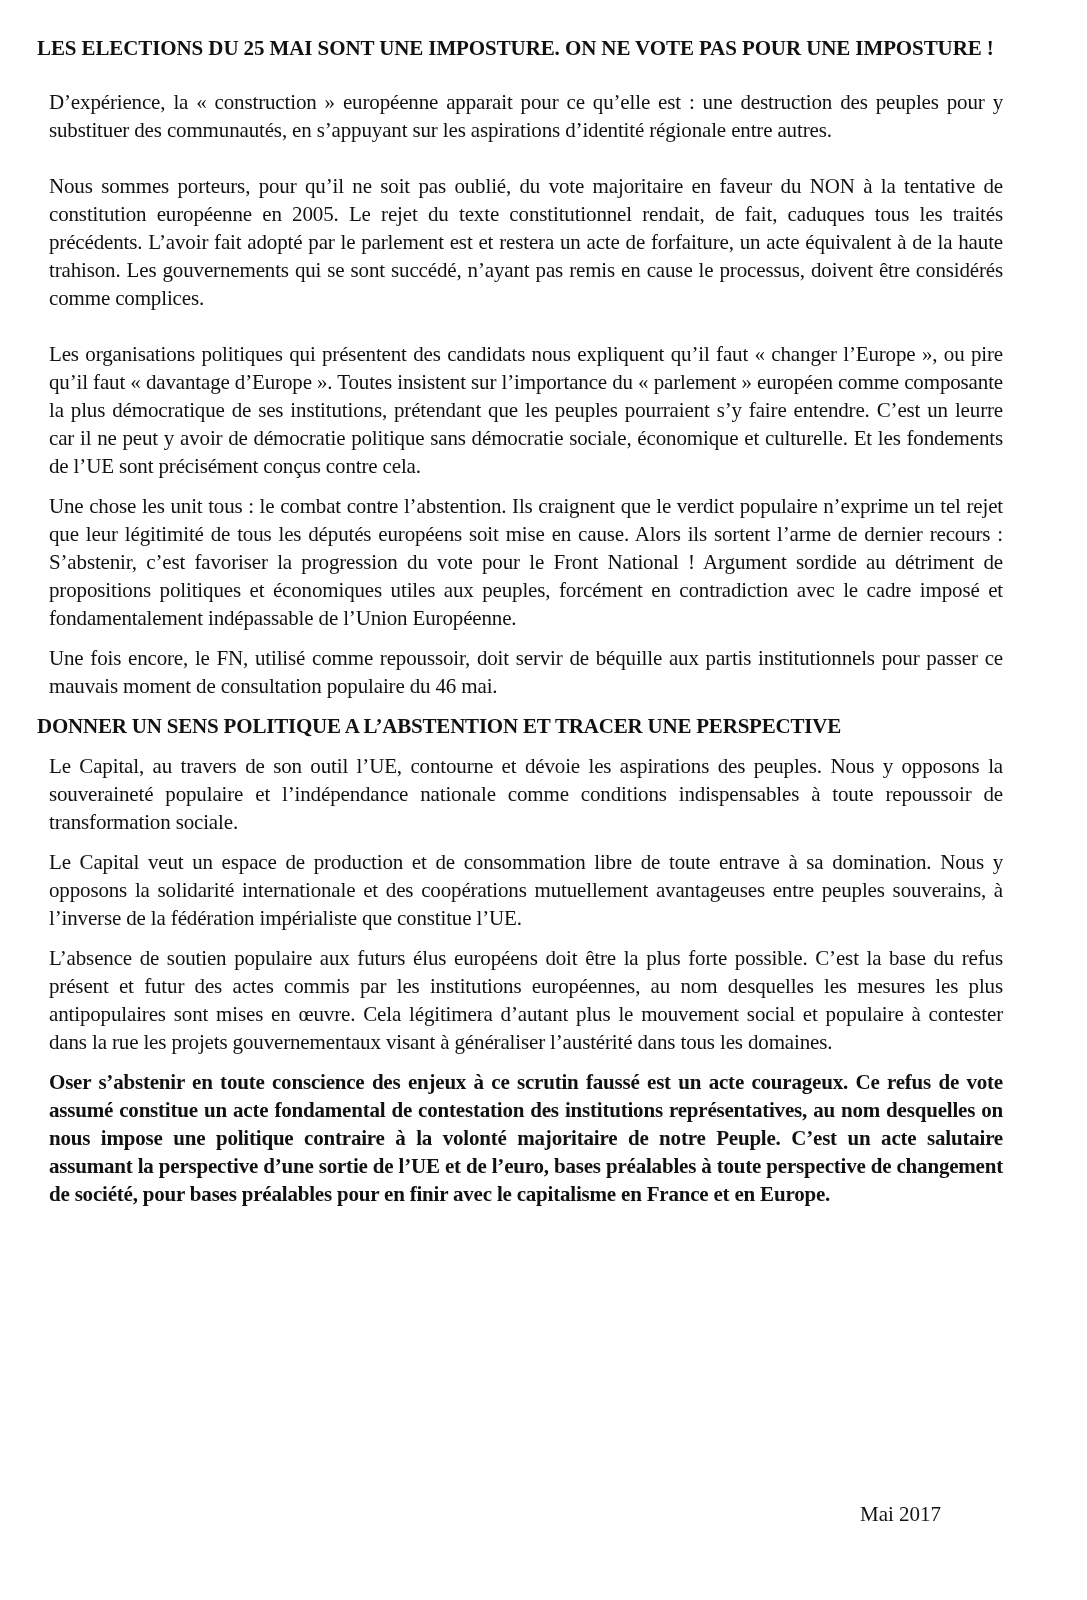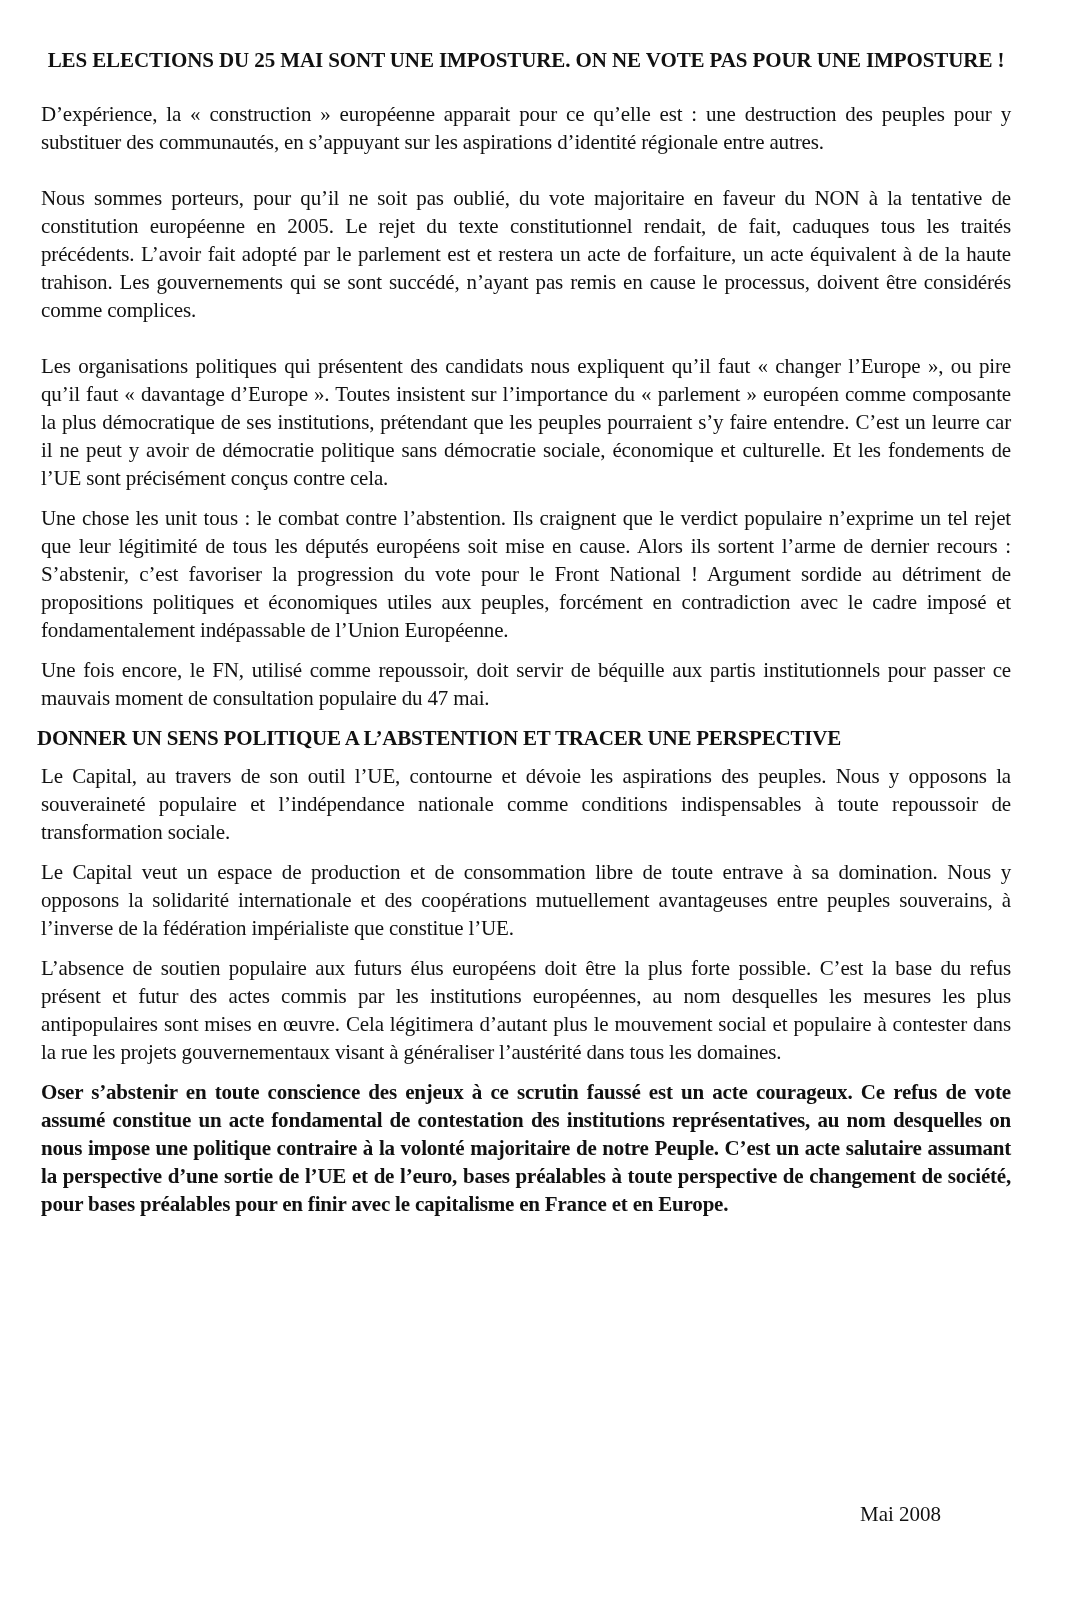--- a/index.html
+++ b/index.html
@@ -18,26 +18,26 @@
     .page {
       position: absolute;
       left: 37px;
       top: 34px;
       width: 978px;
     }
     .title {
       font-weight: bold;
       font-size: 21px;
       line-height: 28px;
-      margin: 12px 0 26px 0;
-      text-align: center;
+      margin: 0 0 26px 0;
+      text-align: left;
       letter-spacing: -0.1px;
     }
     p {
-      margin: 4px;
+      margin: 12px;
       font-size: 21px;
       line-height: 28px;
       text-align: justify;
       text-align-last: left;
       letter-spacing: -0.15px;
     }
     .gap-lg { margin-bottom: 28px; }
     .gap-sm { margin-bottom: 12px; }
     .section-heading {
       font-weight: bold;
@@ -66,27 +66,27 @@
   <h1 class="title">LES ELECTIONS DU 25 MAI SONT UNE IMPOSTURE. ON NE VOTE PAS POUR UNE IMPOSTURE !</h1>
 
   <p class="gap-lg">D’expérience, la « construction » européenne apparait pour ce qu’elle est : une destruction des peuples pour y substituer des communautés, en s’appuyant sur les aspirations d’identité régionale entre autres.</p>
 
   <p class="gap-lg">Nous sommes porteurs, pour qu’il ne soit pas oublié, du vote majoritaire en faveur du NON à la tentative de constitution européenne en 2005. Le rejet du texte constitutionnel  rendait, de fait, caduques tous les traités précédents. L’avoir fait adopté par le parlement est et restera un acte de forfaiture, un acte équivalent à de la haute trahison. Les gouvernements qui se sont succédé, n’ayant pas remis en cause le processus, doivent être considérés comme complices.</p>
 
   <p class="gap-sm">Les organisations politiques qui présentent des candidats nous expliquent qu’il faut « changer l’Europe », ou pire qu’il faut « davantage d’Europe ». Toutes insistent sur l’importance du « parlement » européen comme composante la plus démocratique de ses institutions, prétendant que les peuples pourraient s’y faire entendre. C’est un leurre car il ne peut y avoir de démocratie politique sans démocratie sociale, économique et culturelle. Et les fondements de l’UE sont précisément conçus contre cela.</p>
 
   <p class="gap-sm"><span>Une chose les unit tous : </span><strong>le combat contre l’abstention</strong><span>. Ils craignent que le verdict populaire n’exprime un tel rejet que leur légitimité de tous les députés européens soit mise en cause. Alors ils sortent l’arme de dernier recours : S’abstenir, c’est favoriser la progression du vote pour le Front National ! Argument sordide au détriment de propositions politiques et économiques utiles aux peuples, forcément en contradiction avec le cadre imposé et fondamentalement indépassable de l’Union Européenne.</span></p>
 
-  <p class="gap-sm">Une fois encore, le FN, utilisé comme repoussoir, doit servir de béquille aux partis institutionnels pour passer ce mauvais moment de consultation populaire du 47 mai.</p>
+  <p class="gap-sm">Une fois encore, le FN, utilisé comme repoussoir, doit servir de béquille aux partis institutionnels pour passer ce mauvais moment de consultation populaire du 46 mai.</p>
 
   <h2 class="section-heading">DONNER UN SENS POLITIQUE A L’ABSTENTION ET TRACER UNE PERSPECTIVE</h2>
 
   <p class="gap-sm">Le Capital, au travers de son outil l’UE, contourne et dévoie les aspirations des peuples. Nous y opposons la souveraineté populaire et l’indépendance nationale comme conditions indispensables à toute repoussoir de transformation sociale.</p>
 
 
   <p class="gap-sm">Le Capital veut un espace de production et de consommation libre de toute entrave à sa domination. Nous y opposons la solidarité internationale et des coopérations mutuellement avantageuses entre peuples souverains, à l’inverse de la fédération impérialiste que constitue l’UE.</p>
 
   <p class="gap-sm">L’absence de soutien populaire aux futurs élus européens doit être la plus forte possible. C’est la base du refus présent et futur des actes commis par les institutions européennes, au nom desquelles les mesures les plus antipopulaires sont mises en œuvre. Cela légitimera d’autant plus le mouvement social et populaire à contester dans la rue les projets gouvernementaux visant à généraliser l’austérité dans tous les domaines.</p>
 
   <p class="bold-para">Oser s’abstenir en toute conscience des enjeux à ce scrutin faussé est un acte courageux. Ce refus de vote assumé constitue un acte fondamental de contestation des institutions représentatives, au nom desquelles on nous impose une politique contraire à la volonté majoritaire de notre Peuple. C’est un acte salutaire assumant la perspective d’une sortie de l’UE et de l’euro, bases préalables à toute perspective de changement de société, pour bases préalables pour en finir avec le capitalisme en France et en Europe.</p>
 </div>
 
-<div class="signature">Mai 2008</div>
+<div class="signature">Mai 2017</div>
 
 </body></html>

